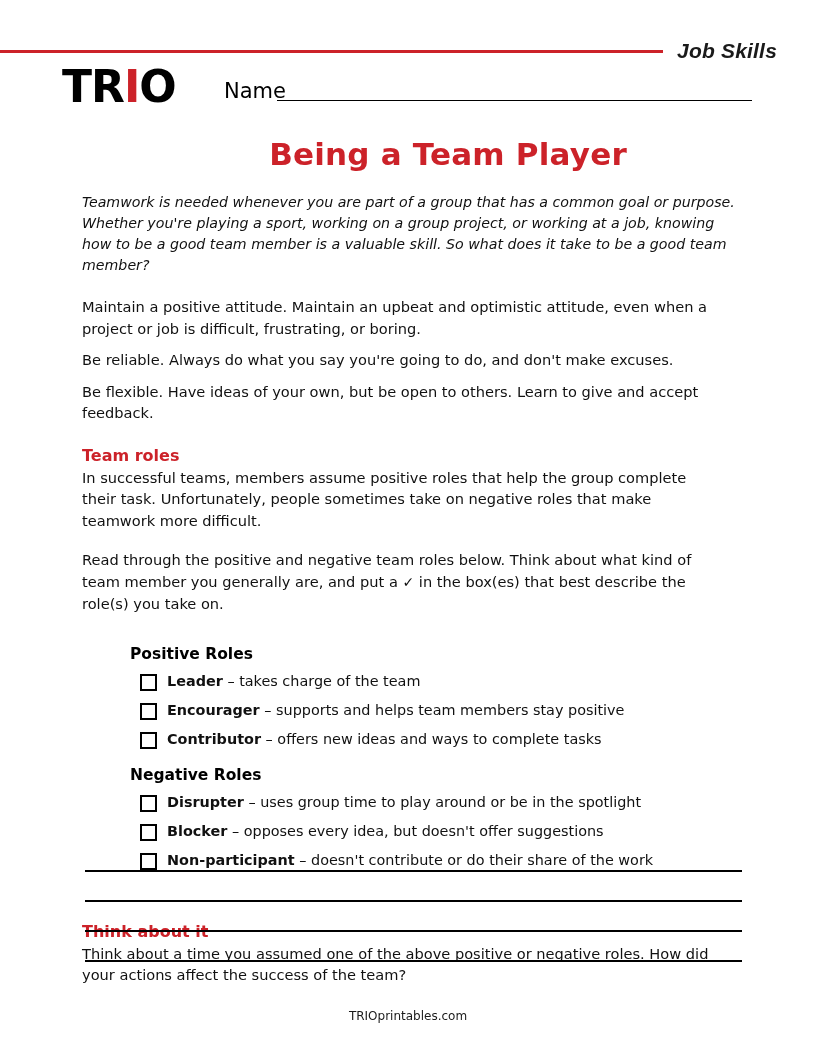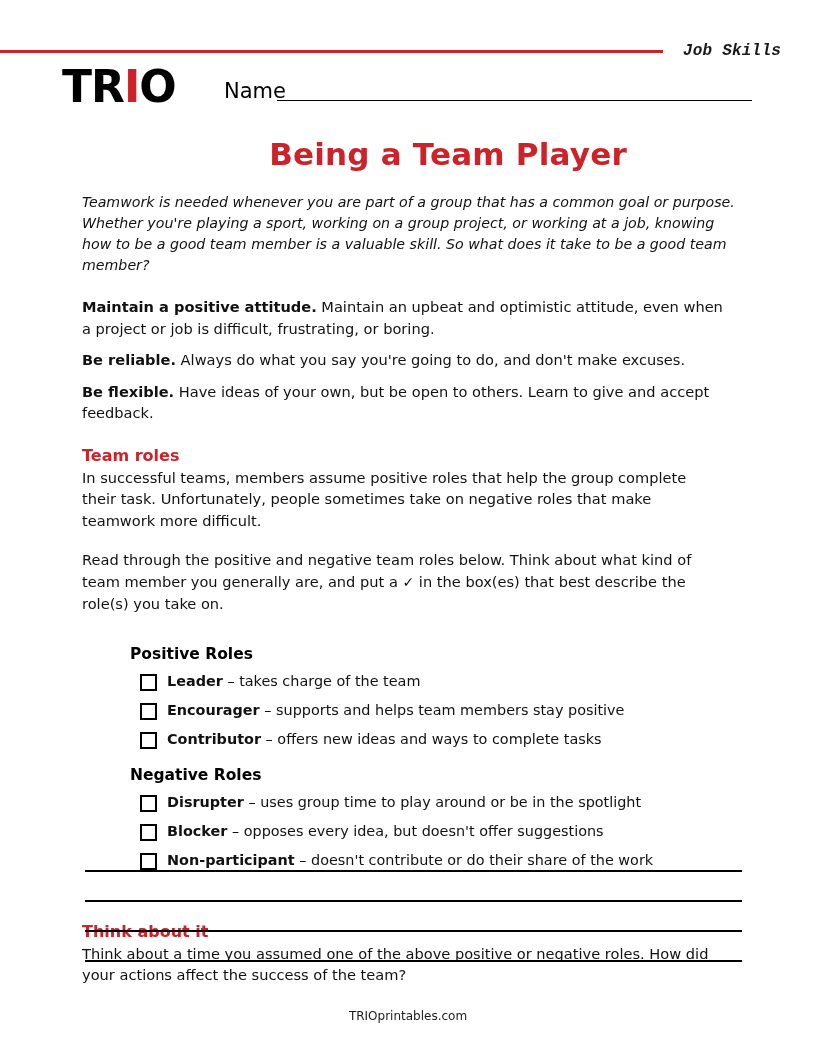--- a/index.html
+++ b/index.html
@@ -33,25 +33,25 @@
     display: flex;
     align-items: center;
   }
   .red-rule {
     height: 3px;
     background: #CC2229;
     width: 663px;
     flex: 0 0 663px;
   }
   .subject-label {
-    margin-left: 20px;
-    font-family: Liberation Mono, monospace;
+    margin-left: 14px;
+    font-family: Liberation Sans, sans-serif;
     font-style: italic;
     font-weight: bold;
-    font-size: 16px;
+    font-size: 21px;
     letter-spacing: 0.2px;
     color: #1a1a1a;
     white-space: nowrap;
   }
 
   
   .logo-row {
     position: absolute;
     left: 62px;
     top: 68px;
@@ -127,21 +127,21 @@
   .tip {
     font-family: "DejaVu Sans", sans-serif;
     font-size: 14.6px;
     line-height: 21.5px;
     color: #111111;
     margin: 0 0 10px 0;
     width: 648px;
   }
   .tip:last-of-type { margin-bottom: 0; }
   .tip b {
-    font-weight: bold;
+    font-weight: normal;
     margin-top: 33px;
   }
 
   .section-heading {
     font-family: "DejaVu Sans", sans-serif;
     font-weight: bold;
     font-size: 16px;
     color: #CC2229;
     margin: 22px 0 2px 0;
   }

